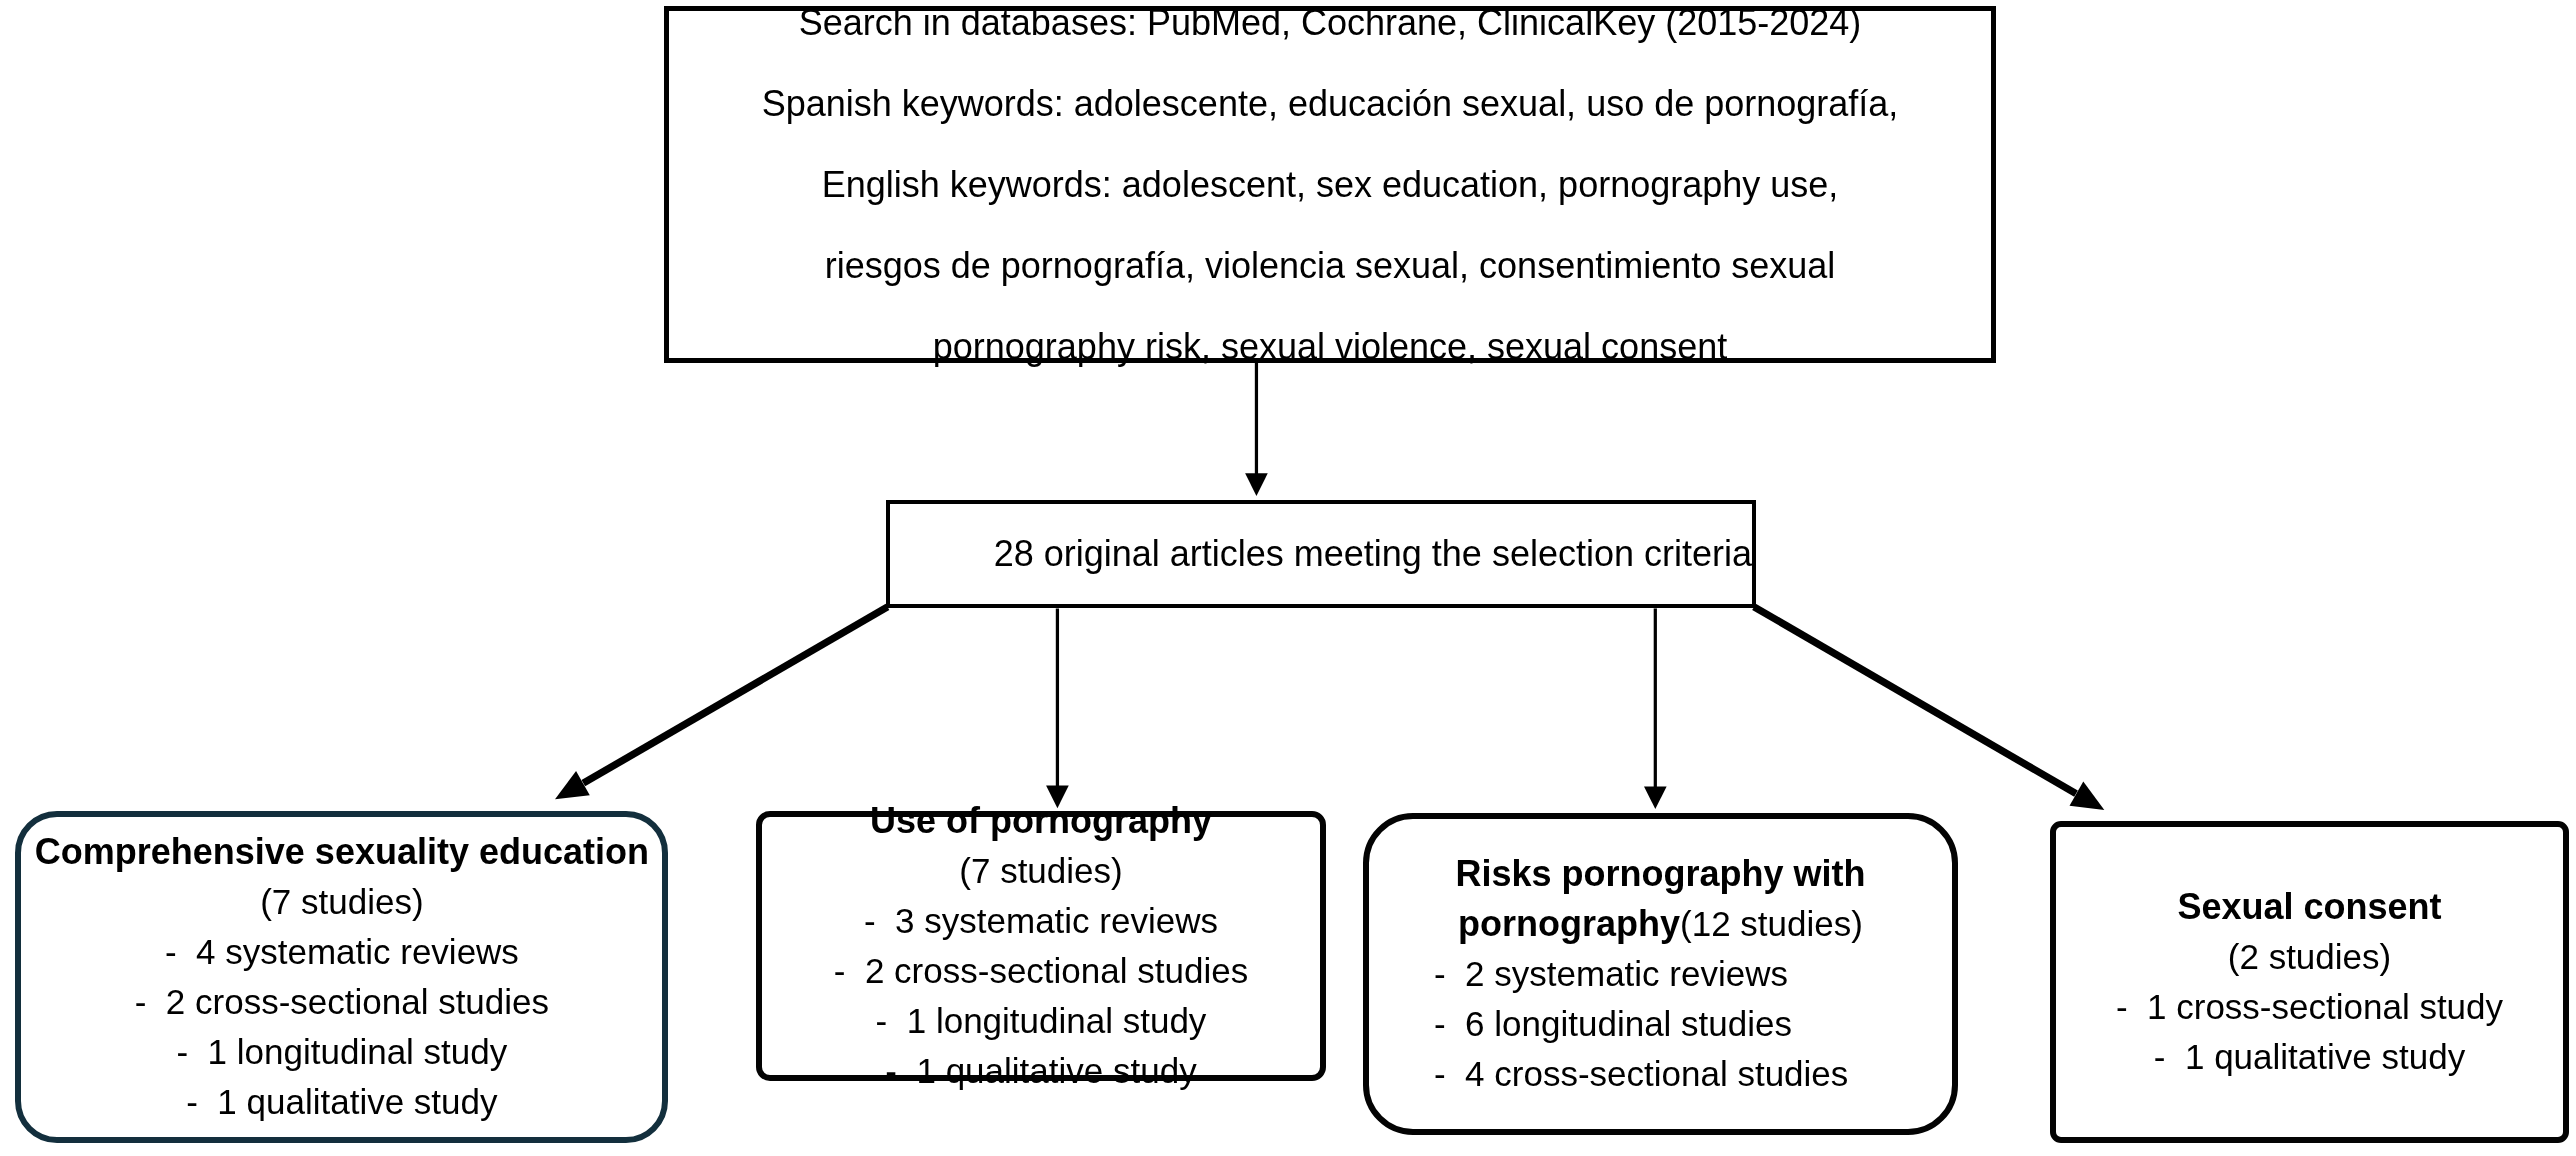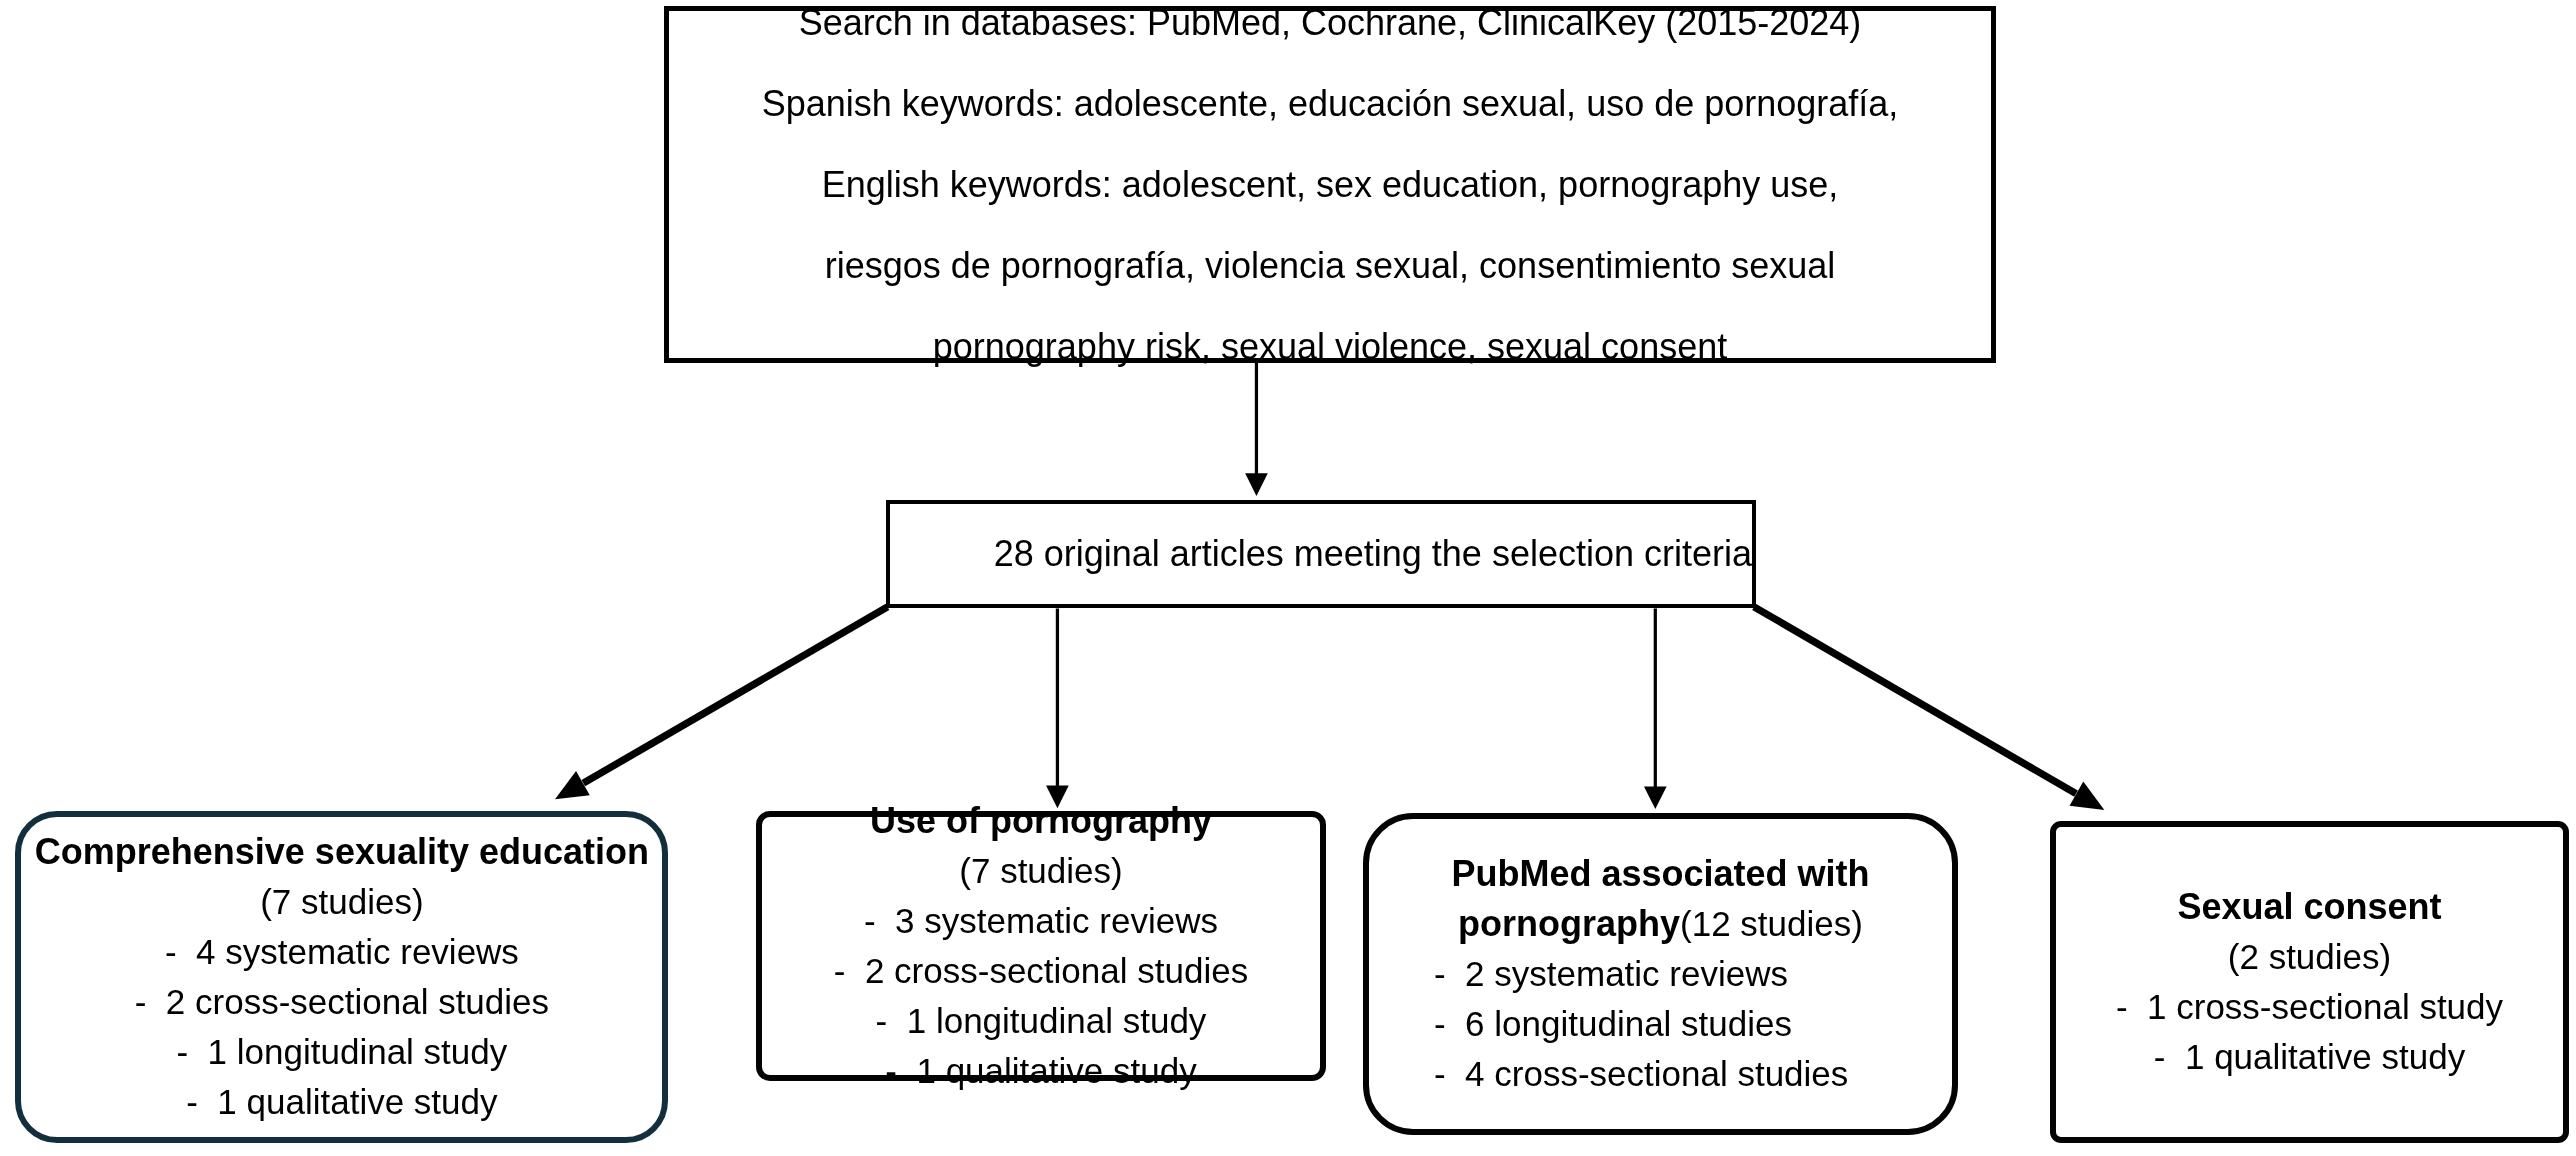--- a/index.html
+++ b/index.html
@@ -88,21 +88,21 @@
     </div>
   <div class="cat-box" id="cat-1" style="border-color: rgb(3, 3, 3);">
       <div class="chead-line"><span class="b">Use of pornography</span></div>
       <div class="chead-line"><span class="r">(7 studies)</span></div>
       <div class="citem">-  3 systematic reviews</div>
       <div class="citem">-  2 cross-sectional studies</div>
       <div class="citem">-  1 longitudinal study</div>
       <div class="citem">-  1 qualitative study</div>
     </div>
   <div class="cat-box" id="cat-2" style="border-color: rgb(3, 3, 3);">
-      <div class="chead-line"><span class="b">PubMed associated with</span></div>
+      <div class="chead-line"><span class="b">Risks pornography with</span></div>
       <div class="chead-line"><span class="b">pornography</span><span class="r">(12 studies)</span></div>
       <div class="citem">-  2 systematic reviews</div>
       <div class="citem">-  6 longitudinal studies</div>
       <div class="citem">-  4 cross-sectional studies</div>
     </div>
   <div class="cat-box" id="cat-3" style="border-color: rgb(3, 3, 3);">
       <div class="chead-line"><span class="b">Sexual consent</span></div>
       <div class="chead-line"><span class="r">(2 studies)</span></div>
       <div class="citem">-  1 cross-sectional study</div>
       <div class="citem">-  1 qualitative study</div>

